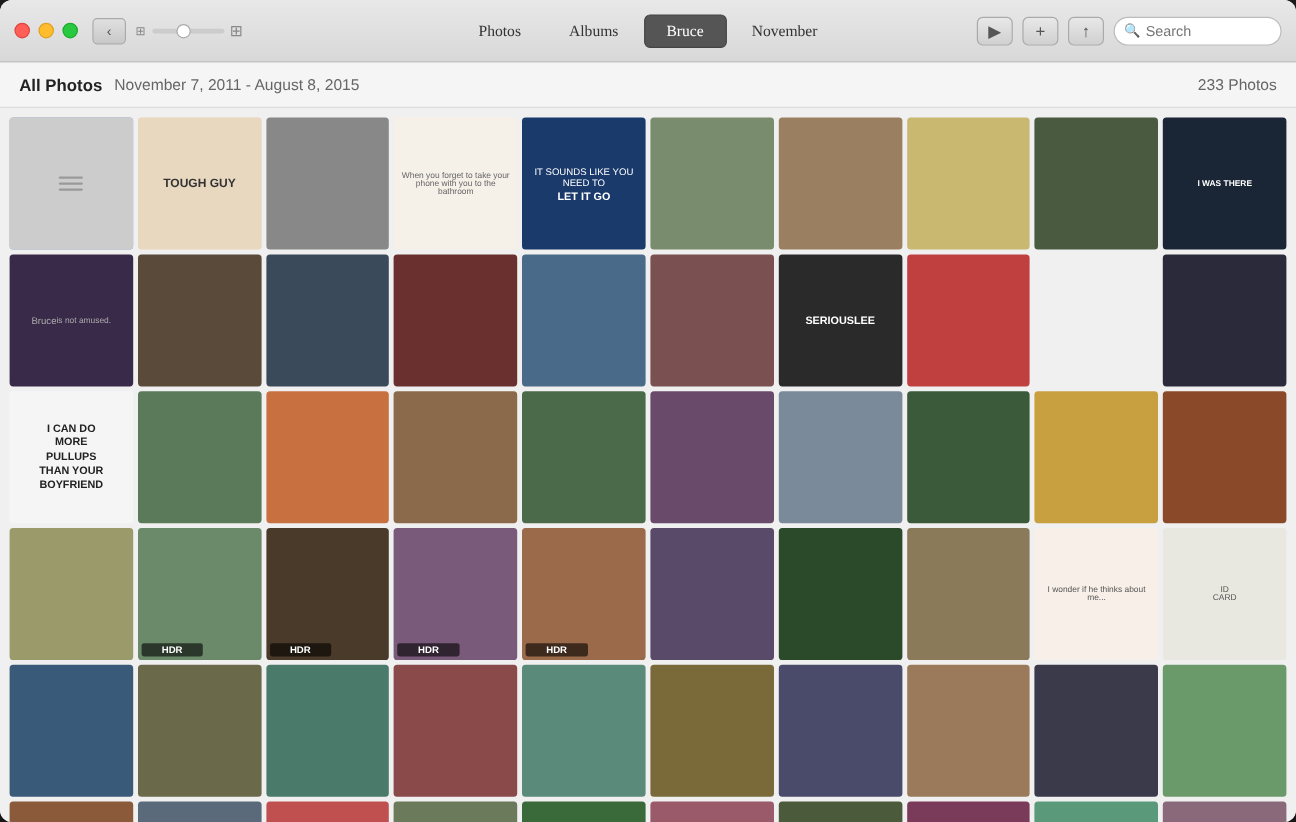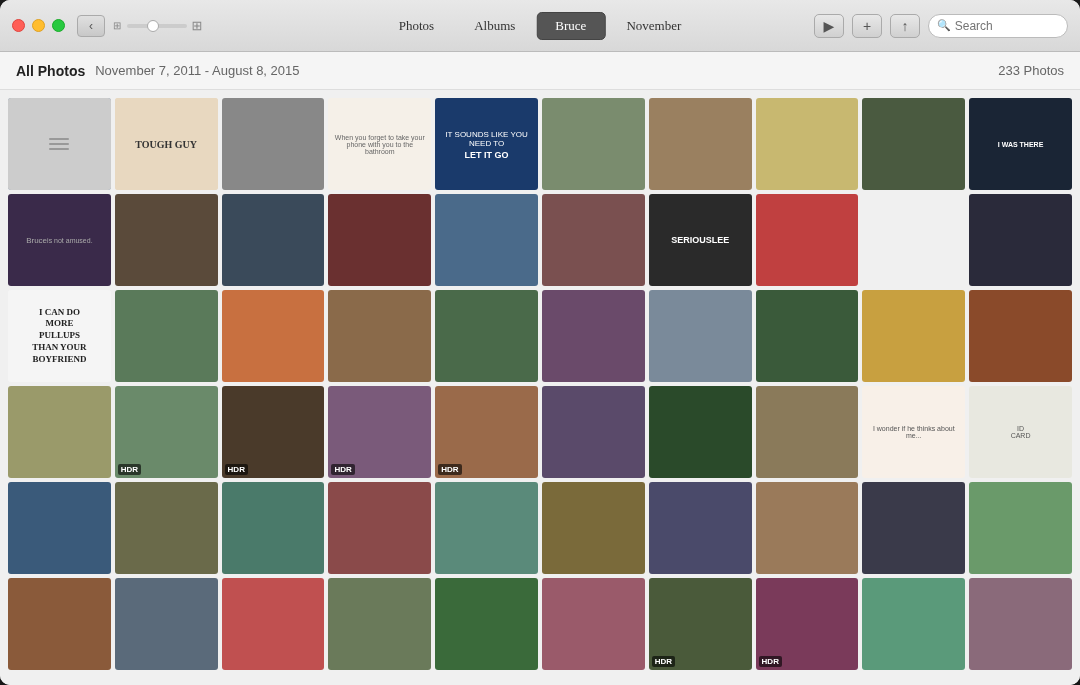--- a/index.html
+++ b/index.html
@@ -218,21 +218,21 @@
     }
 
     .photo-row {
       display: flex;
       gap: 4px;
       margin-bottom: 4px;
     }
 
     .photo-thumb {
       flex: 1;
-      height: 92px;
+      height: 110px;
       border-radius: 3px;
       overflow: hidden;
       cursor: pointer;
       position: relative;
       background: #ccc;
     }
 
     .photo-thumb .inner {
       width: 100%;
       height: 100%;
@@ -245,21 +245,21 @@
       overflow: hidden;
     }
 
     .badge {
       position: absolute;
       bottom: 3px;
       left: 3px;
       background: rgba(0,0,0,0.6);
       color: white;
       font-size: 8px;
-      padding: 1px 3px;
+      padding: 1px 17px;
       border-radius: 2px;
       font-weight: bold;
     }
 
     
     .p1  { background: #8a9db5; }
     .p3  { background: #888; }
     .p6  { background: #7a8c6e; }
     .p7  { background: #9a8060; }
     .p8  { background: #c8b870; }
@@ -310,21 +310,21 @@
     .p60 { background: #8a6a7a; }
 
     
     .meme-photo {
       display: flex;
       flex-direction: column;
       align-items: center;
       justify-content: center;
       font-weight: 900;
       text-transform: uppercase;
-      font-family: Liberation Serif, serif;
+      font-family: Liberation Sans, sans-serif;
     }
   </style>
 </head>
 <body>
 
 <div class="window">
 
   <div class="titlebar">
     <div class="traffic-lights">
       <div class="traffic-light tl-close"></div>

